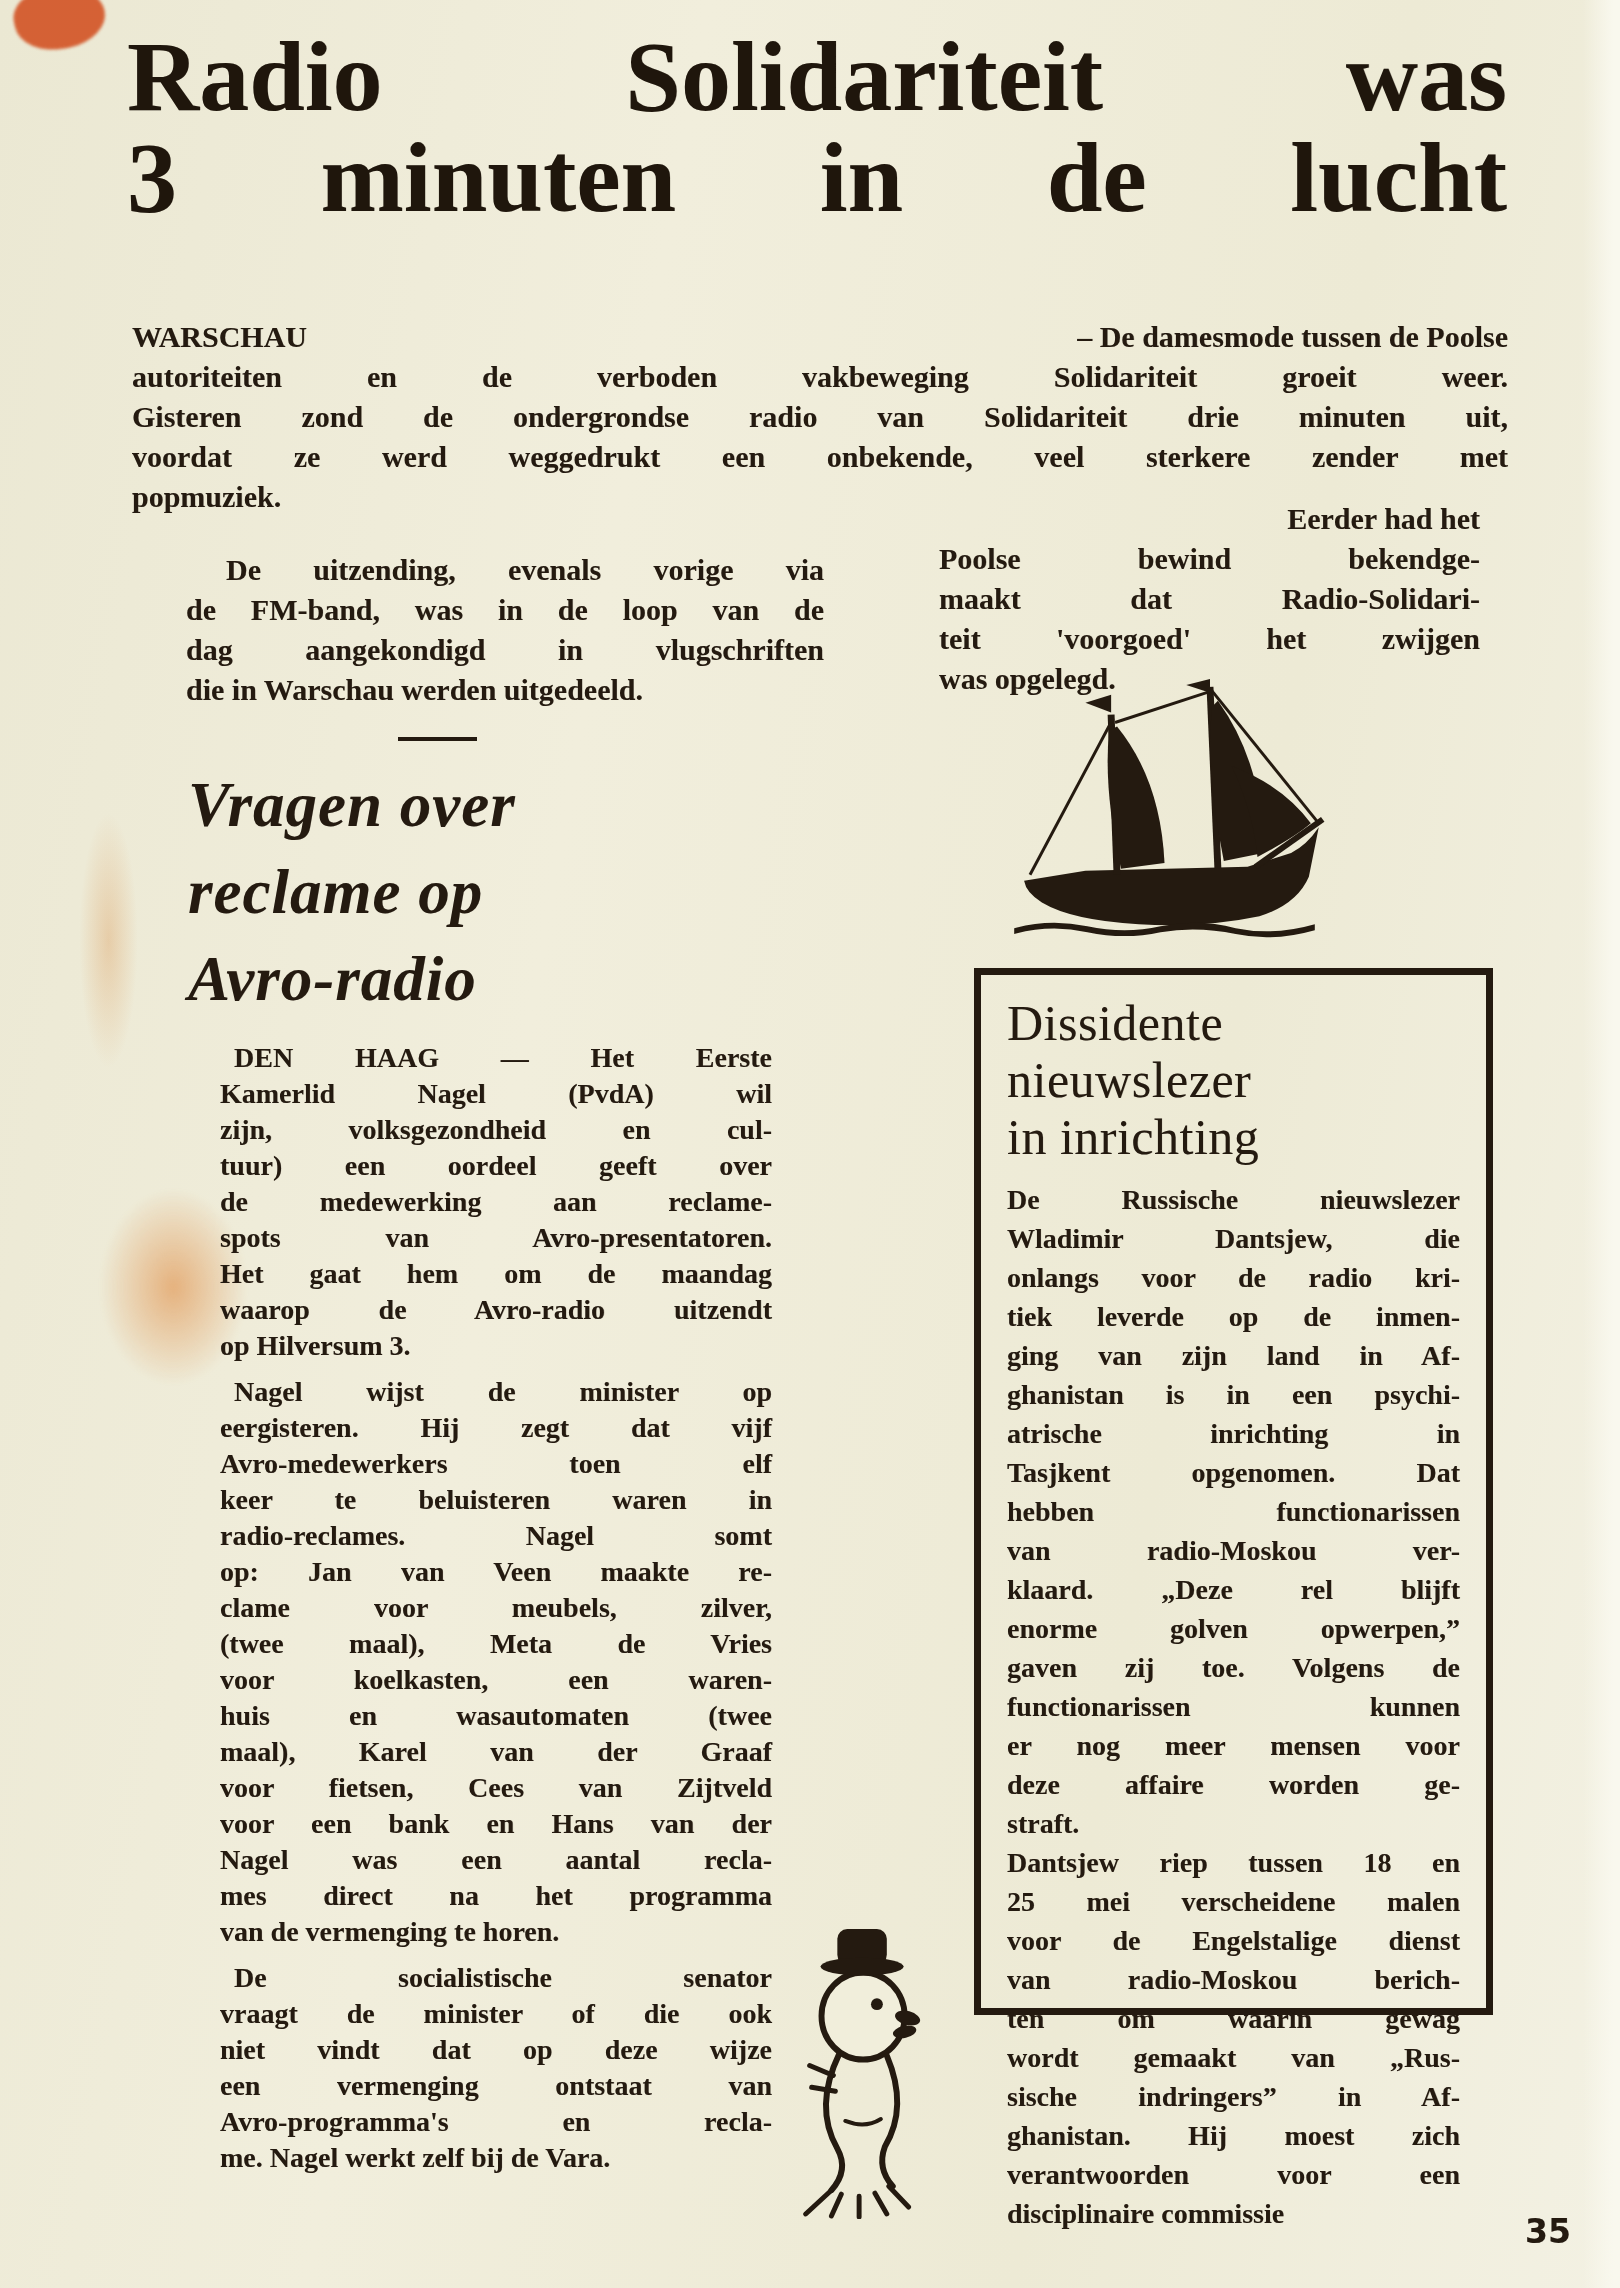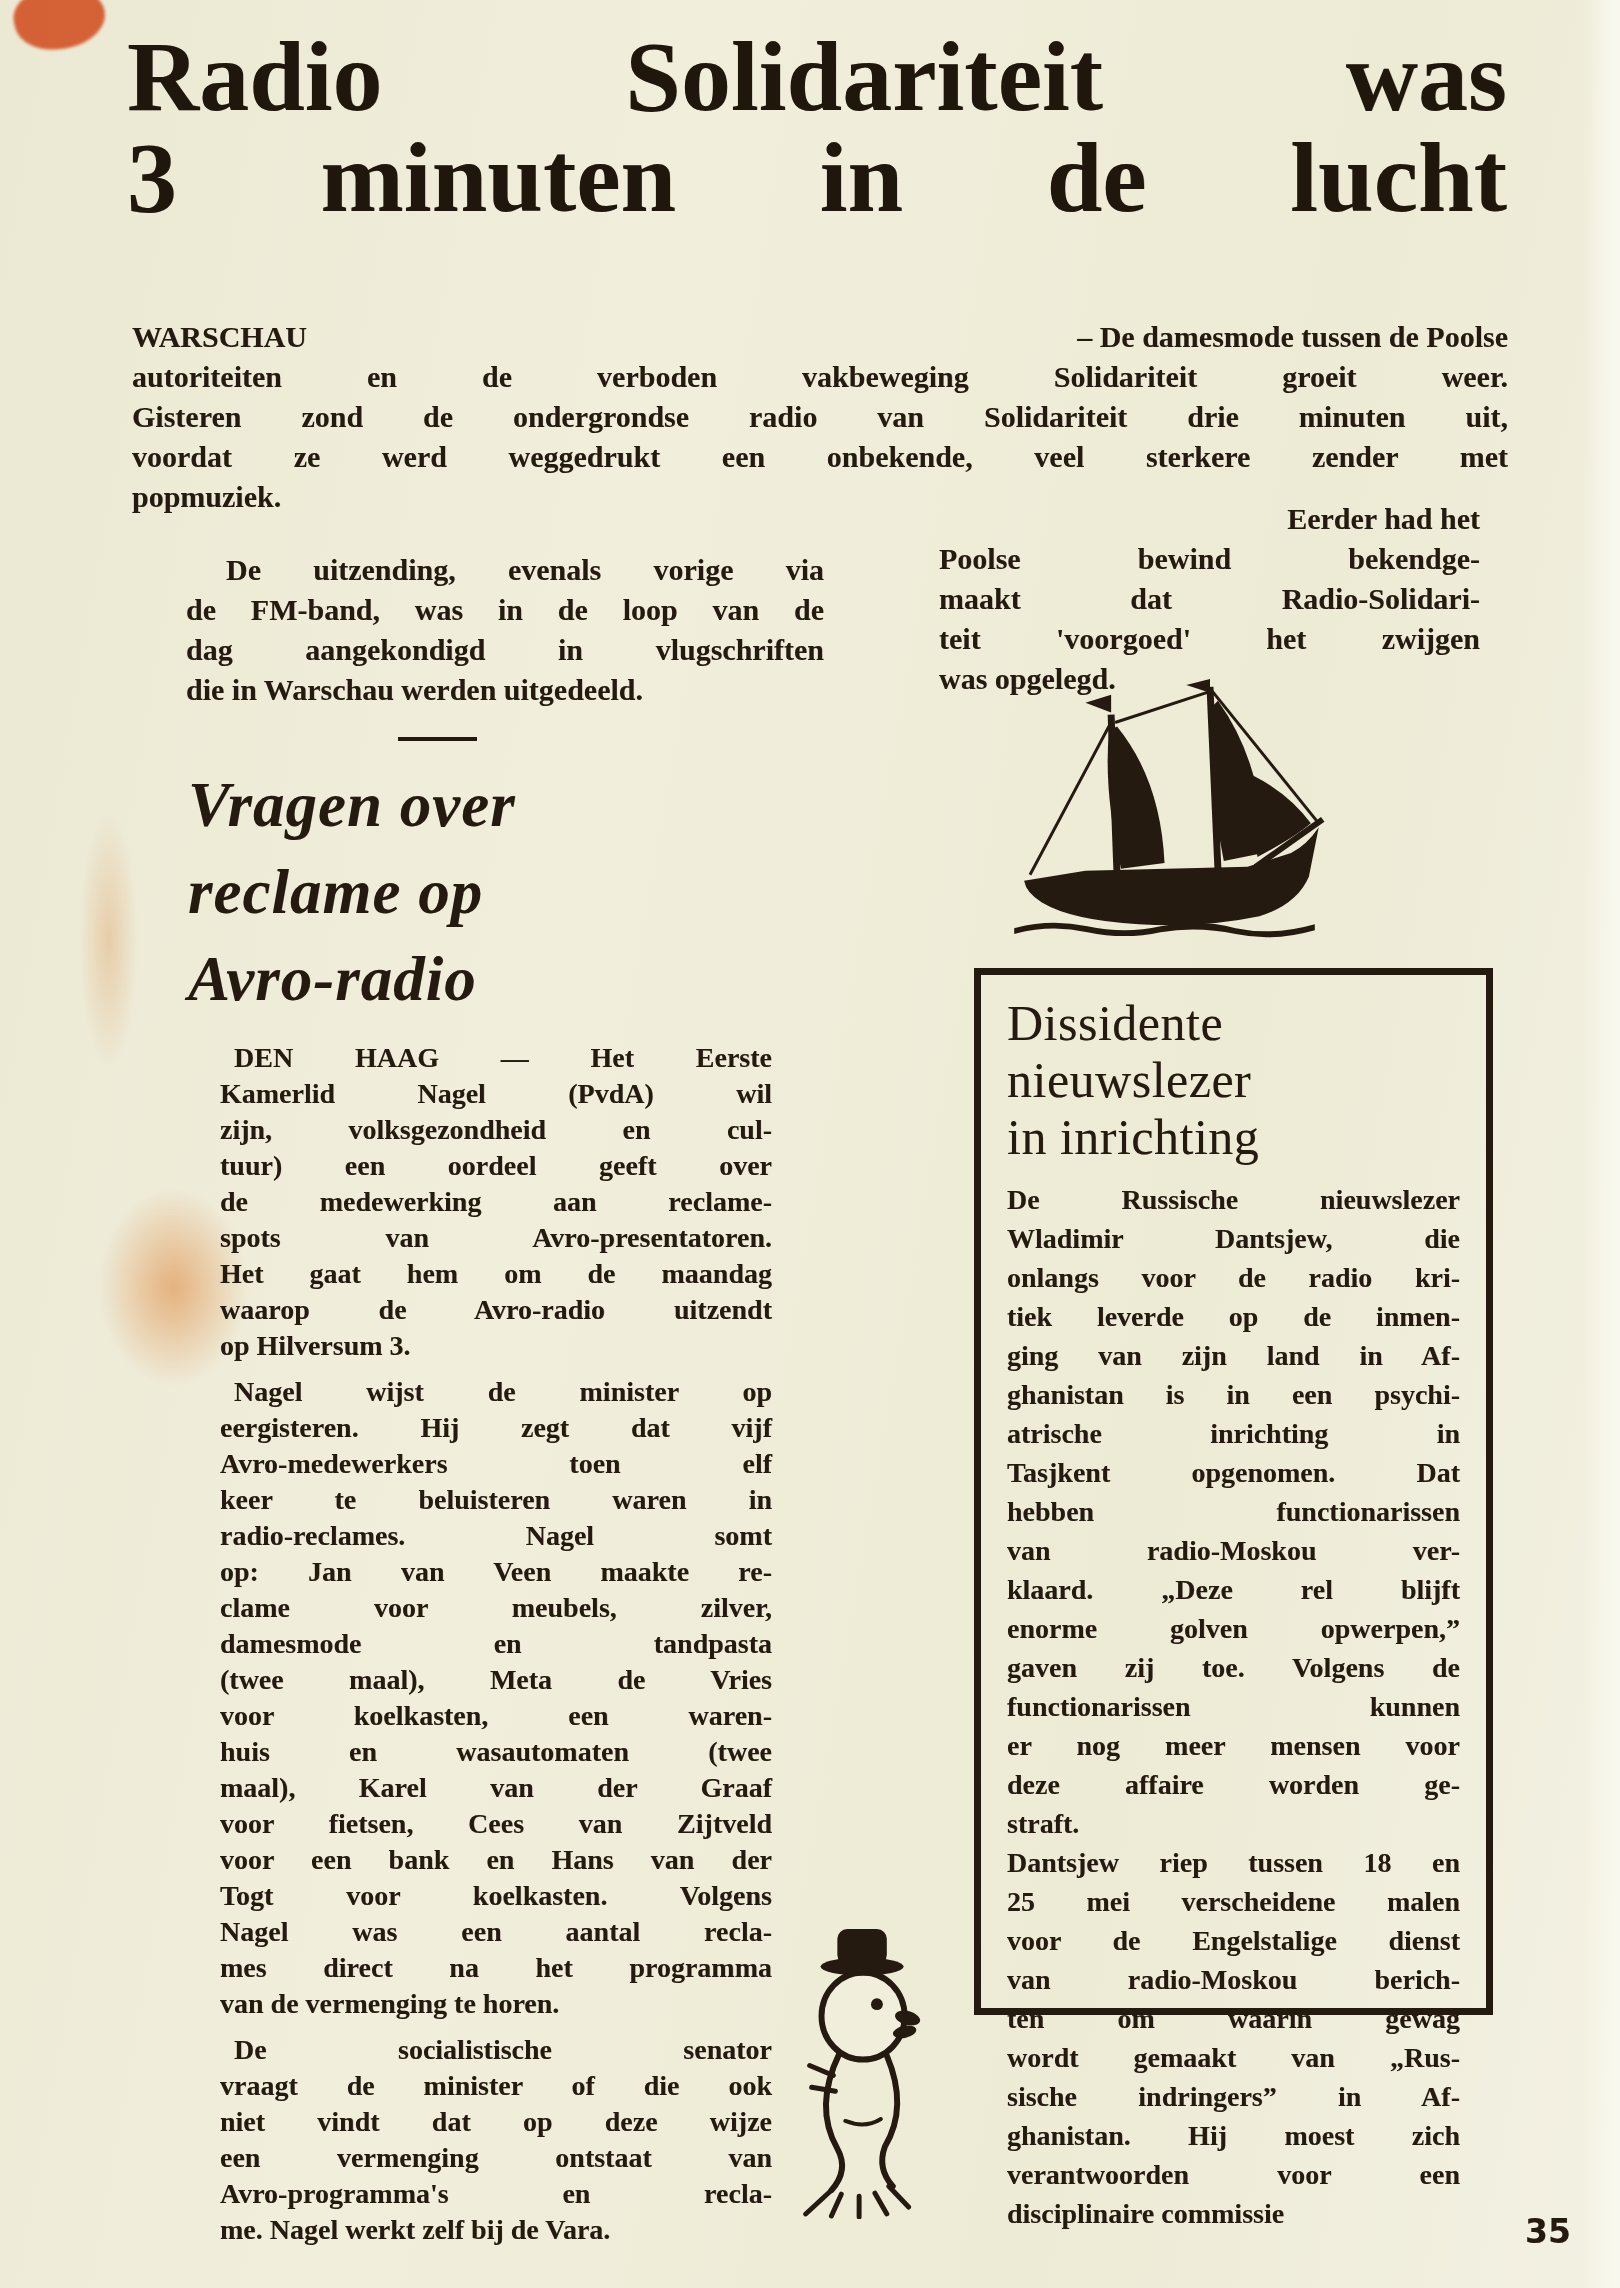--- a/index.html
+++ b/index.html
@@ -152,28 +152,26 @@
         <span class="ln last">op Hilversum 3.</span>
       </p>
     <p>
         <span class="ln">Nagel wijst de minister op</span>
         <span class="ln">eergisteren. Hij zegt dat vijf</span>
         <span class="ln">Avro-medewerkers toen elf</span>
         <span class="ln">keer te beluisteren waren in</span>
         <span class="ln">radio-reclames. Nagel somt</span>
         <span class="ln">op: Jan van Veen maakte re-</span>
         <span class="ln">clame voor meubels, zilver,</span>
-        <span class="ln">damesmode en tandpasta</span>
         <span class="ln">(twee maal), Meta de Vries</span>
         <span class="ln">voor koelkasten, een waren-</span>
         <span class="ln">huis en wasautomaten (twee</span>
         <span class="ln">maal), Karel van der Graaf</span>
         <span class="ln">voor fietsen, Cees van Zijtveld</span>
         <span class="ln">voor een bank en Hans van der</span>
-        <span class="ln">Togt voor koelkasten. Volgens</span>
         <span class="ln">Nagel was een aantal recla-</span>
         <span class="ln">mes direct na het programma</span>
         <span class="ln last">van de vermenging te horen.</span>
       </p>
     <p>
         <span class="ln">De socialistische senator</span>
         <span class="ln">vraagt de minister of die ook</span>
         <span class="ln">niet vindt dat op deze wijze</span>
         <span class="ln">een vermenging ontstaat van</span>
         <span class="ln">Avro-programma's en recla-</span>

